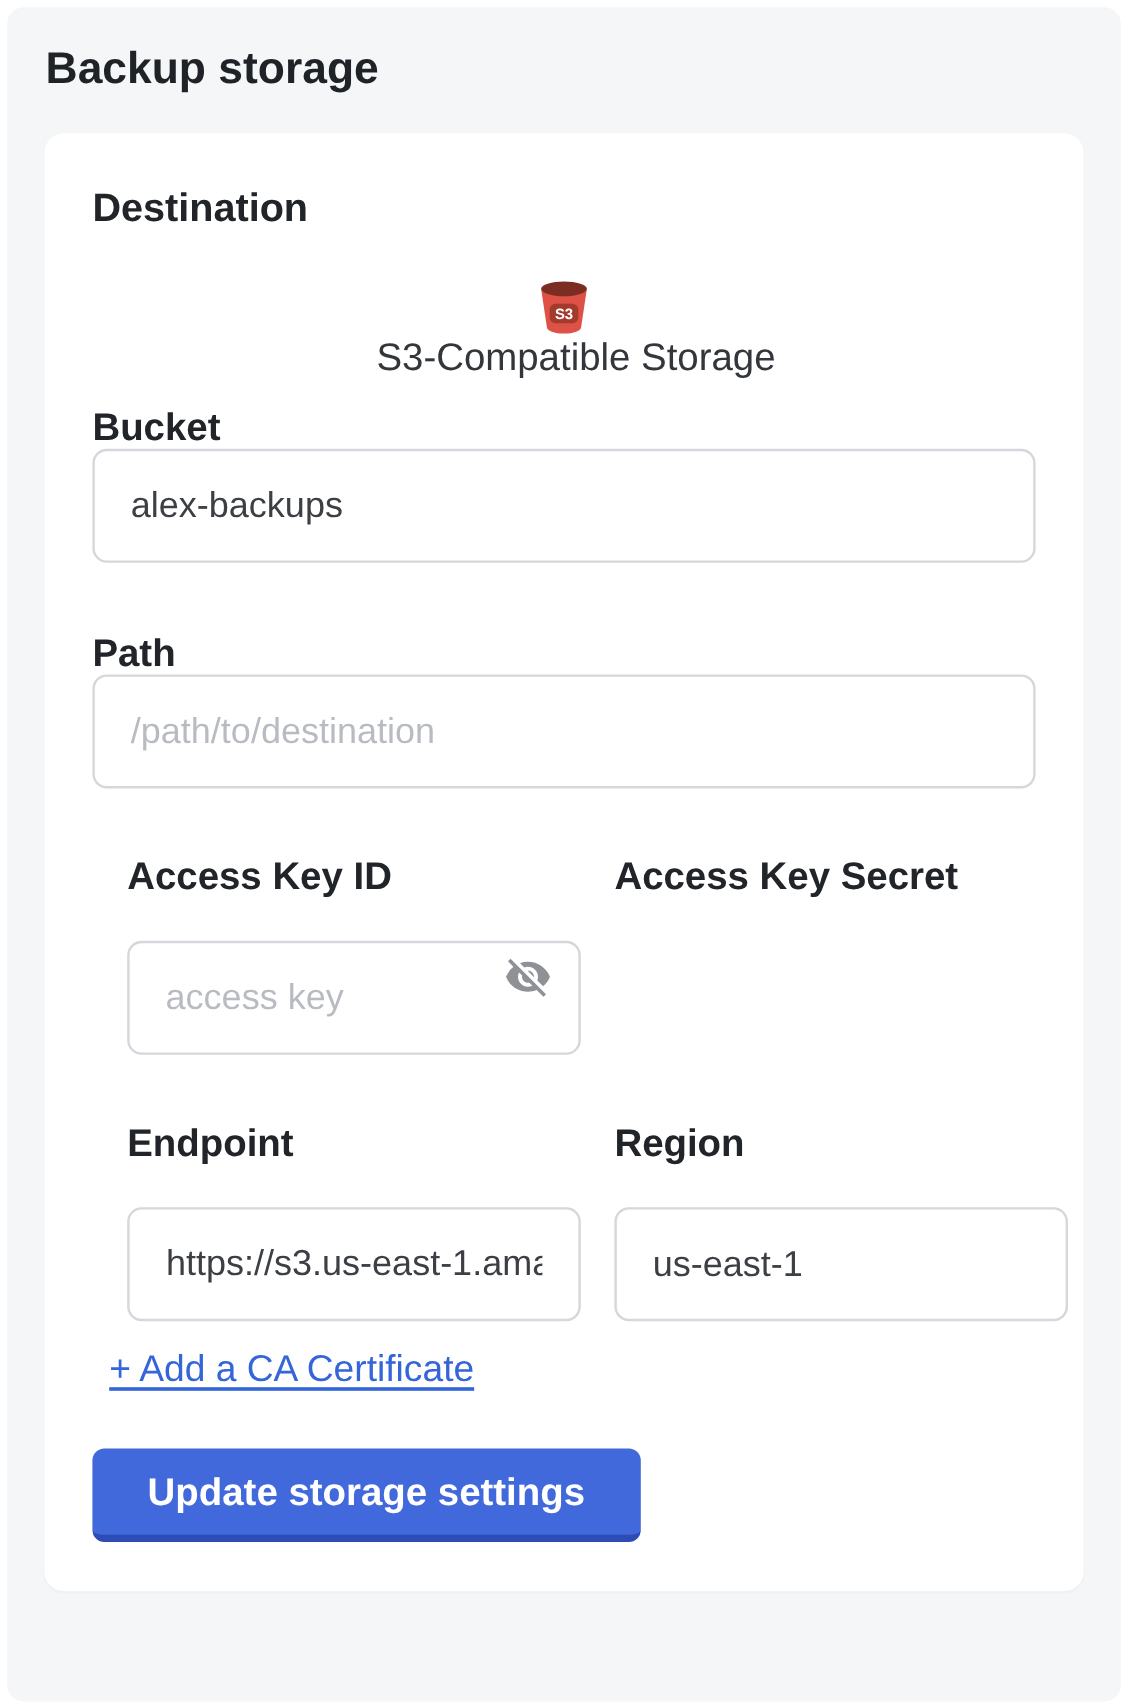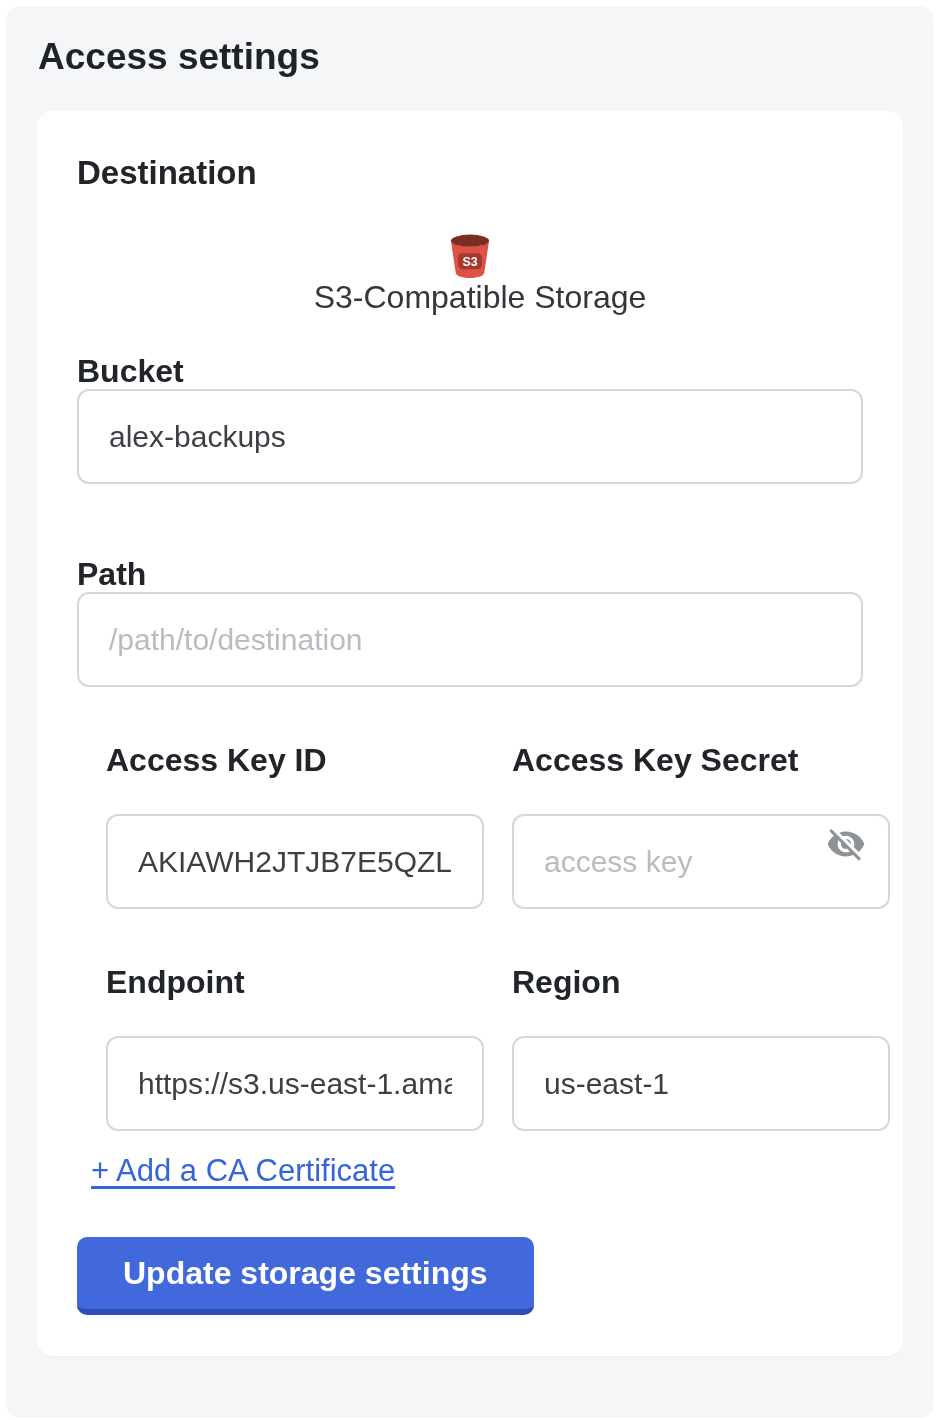--- a/index.html
+++ b/index.html
@@ -45,21 +45,21 @@
     flex-direction: column;
   }
   .s3-icon { width: 42px; height: 46px; flex: 0 0 auto; }
   .dest-value {
     margin-left: 20px;
     font-size: 32px;
     color: #33373b;
   }
   .field-label {
     display: block;
-    margin-top: 72px;
+    margin-top: 57px;
     font-size: 32px;
     font-weight: bold;
     color: #212529;
     line-height: 36px;
   }
   .text-input {
     display: block;
     width: 100%;
     height: 95px;
     border: 2px solid #d4d7db;
@@ -117,21 +117,21 @@
     font-size: 32px;
     font-weight: bold;
     cursor: pointer;
   }
 </style>
 </head>
 <body>
 
 <div class="panel">
 
-  <h1 class="page-title">Access settings</h1>
+  <h1 class="page-title">Backup storage</h1>
 
   <div class="card">
 
     <h2 class="section-heading">Destination</h2>
 
     <div class="dest-row">
       <span class="s3-icon">
         <svg viewBox="0 0 44 46" width="42" height="46" aria-hidden="true">
           <path d="M2 7 C2 10.3 11 13 22 13 C33 13 42 10.3 42 7 L37 40 C37 43.8 30.3 46 22 46 C13.7 46 7 43.8 7 40 Z" fill="#de5146"></path>
           <ellipse cx="22" cy="7" rx="20" ry="6.4" fill="#7b2d22"></ellipse>
@@ -146,21 +146,20 @@
     <input class="text-input" type="text" value="alex-backups" style="">
 
     <label class="field-label">Path</label>
     <input class="text-input" type="text" placeholder="/path/to/destination" style="">
 
     <div class="grid2">
       <label class="field-label">Access Key ID</label>
       <label class="field-label">Access Key Secret</label>
     </div>
     <div class="grid2">
-      <input class="text-input" type="text" value="AKIAWH2JTJB7E5QZL" style="">
       <div class="input-wrap">
         <input class="text-input" type="text" placeholder="access key" style="">
         <button class="eye-toggle">
           <span>
             <svg viewBox="0 0 24 24" aria-hidden="true">
               <path d="M12 7c2.76 0 5 2.24 5 5 0 .65-.13 1.26-.36 1.83l2.92 2.92c1.51-1.26 2.7-2.89 3.43-4.75-1.73-4.39-6-7.5-11-7.5-1.4 0-2.74.25-3.98.7l2.16 2.16C10.74 7.13 11.35 7 12 7zM2 4.27l2.28 2.28.46.46C3.08 8.3 1.78 10.02 1 12c1.73 4.39 6 7.5 11 7.5 1.55 0 3.03-.3 4.38-.84l.42.42L19.73 22 21 20.73 3.27 3 2 4.27zM7.53 9.8l1.55 1.55c-.05.21-.08.43-.08.65 0 1.66 1.34 3 3 3 .22 0 .44-.03.65-.08l1.55 1.55c-.67.33-1.41.53-2.2.53-2.76 0-5-2.24-5-5 0-.79.2-1.53.53-2.2zm4.31-.78l3.15 3.15.02-.16c0-1.66-1.34-3-3-3l-.17.01z"></path>
             </svg>
           </span>
         </button>
       </div>

